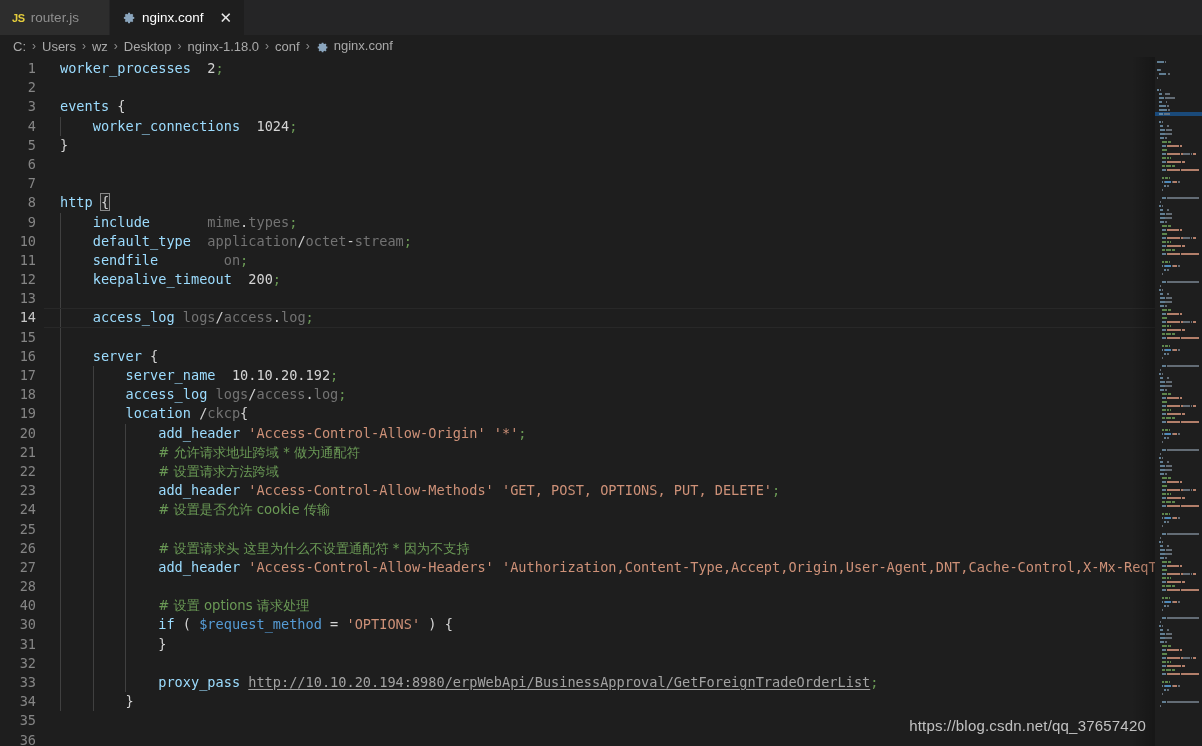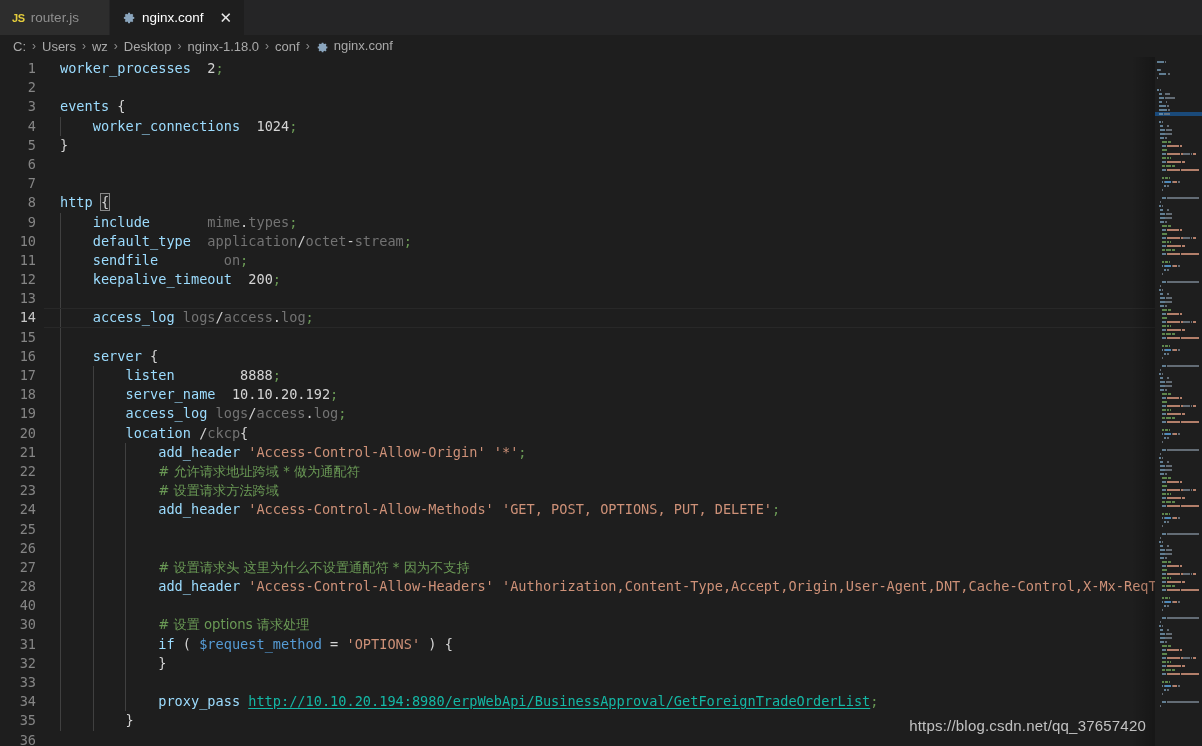--- a/index.html
+++ b/index.html
@@ -126,21 +126,21 @@
     background: #404040;
   }
 
   
   .t-dir   { color: #9cdcfe; }   
   .t-val   { color: #737373; }   
   .t-punct { color: #6a9955; }   
   .t-cmt   { color: #6a9955; }   
   .t-str   { color: #ce9178; }   
   .t-var   { color: #569cd6; }
-  .t-link  { color: #14b8a6; text-decoration: underline; text-underline-offset: 2px; }
+  .t-link  { color: #a3a3a3; text-decoration: underline; text-underline-offset: 2px; }
   .bracket-match {
     outline: 1px solid #888888;
     background: rgba(255,255,255,0.03);
   }
   .cmt-cjk { font-family: "DejaVu Sans", sans-serif; font-size: 13.2px; }
 
   
   .minimap {
     position: absolute;
     top: 0; right: 0;
@@ -281,29 +281,28 @@
       <div class="line"><span></span></div>
       <div class="line"><span><span class="t-dir">http</span> <span class="bracket-match">{</span></span></div>
       <div class="line"><span class="ig" style="left:16px"></span><span>    <span class="t-dir">include</span>       <span class="t-val">mime</span>.<span class="t-val">types</span><span class="t-punct">;</span></span></div>
       <div class="line"><span class="ig" style="left:16px"></span><span>    <span class="t-dir">default_type</span>  <span class="t-val">application</span>/<span class="t-val">octet</span>-<span class="t-val">stream</span><span class="t-punct">;</span></span></div>
       <div class="line"><span class="ig" style="left:16px"></span><span>    <span class="t-dir">sendfile</span>        <span class="t-val">on</span><span class="t-punct">;</span></span></div>
       <div class="line"><span class="ig" style="left:16px"></span><span>    <span class="t-dir">keepalive_timeout</span>  200<span class="t-punct">;</span></span></div>
       <div class="line"><span class="ig" style="left:16px"></span></div>
       <div class="line active-line"><span class="ig" style="left:16px"></span><span>    <span class="t-dir">access_log</span> <span class="t-val">logs</span>/<span class="t-val">access</span>.<span class="t-val">log</span><span class="t-punct">;</span></span></div>
       <div class="line"><span class="ig" style="left:16px"></span><span></span></div>
       <div class="line"><span class="ig" style="left:16px"></span><span>    <span class="t-dir">server</span> {</span></div>
-      <div class="line"><span class="ig" style="left:16px"></span><span class="ig" style="left:48.72px"></span><span>        <span class="t-dir">listen</span>        8888<span class="t-punct">;</span></span></div>
       <div class="line"><span class="ig" style="left:16px"></span><span class="ig" style="left:48.72px"></span><span>        <span class="t-dir">server_name</span>  10.10.20.192<span class="t-punct">;</span></span></div>
       <div class="line"><span class="ig" style="left:16px"></span><span class="ig" style="left:48.72px"></span><span>        <span class="t-dir">access_log</span> <span class="t-val">logs</span>/<span class="t-val">access</span>.<span class="t-val">log</span><span class="t-punct">;</span></span></div>
       <div class="line"><span class="ig" style="left:16px"></span><span class="ig" style="left:48.72px"></span><span>        <span class="t-dir">location</span> /<span class="t-val">ckcp</span>{</span></div>
       <div class="line"><span class="ig" style="left:16px"></span><span class="ig" style="left:48.72px"></span><span class="ig" style="left:81.44px"></span><span>            <span class="t-dir">add_header</span> <span class="t-str">'Access-Control-Allow-Origin'</span> <span class="t-str">'*'</span><span class="t-punct">;</span></span></div>
       <div class="line"><span class="ig" style="left:16px"></span><span class="ig" style="left:48.72px"></span><span class="ig" style="left:81.44px"></span><span>            <span class="t-cmt cmt-cjk"># 允许请求地址跨域 * 做为通配符</span></span></div>
       <div class="line"><span class="ig" style="left:16px"></span><span class="ig" style="left:48.72px"></span><span class="ig" style="left:81.44px"></span><span>            <span class="t-cmt cmt-cjk"># 设置请求方法跨域</span></span></div>
       <div class="line"><span class="ig" style="left:16px"></span><span class="ig" style="left:48.72px"></span><span class="ig" style="left:81.44px"></span><span>            <span class="t-dir">add_header</span> <span class="t-str">'Access-Control-Allow-Methods'</span> <span class="t-str">'GET, POST, OPTIONS, PUT, DELETE'</span><span class="t-punct">;</span></span></div>
-      <div class="line"><span class="ig" style="left:16px"></span><span class="ig" style="left:48.72px"></span><span class="ig" style="left:81.44px"></span></div>
+      <div class="line"><span class="ig" style="left:16px"></span><span class="ig" style="left:48.72px"></span><span class="ig" style="left:81.44px"></span><span>            <span class="t-cmt cmt-cjk"># 设置是否允许 cookie 传输</span></span></div>
       <div class="line"><span class="ig" style="left:16px"></span><span class="ig" style="left:48.72px"></span><span class="ig" style="left:81.44px"></span></div>
       <div class="line"><span class="ig" style="left:16px"></span><span class="ig" style="left:48.72px"></span><span class="ig" style="left:81.44px"></span><span>            <span class="t-cmt cmt-cjk"># 设置请求头 这里为什么不设置通配符 * 因为不支持</span></span></div>
       <div class="line"><span class="ig" style="left:16px"></span><span class="ig" style="left:48.72px"></span><span class="ig" style="left:81.44px"></span><span>            <span class="t-dir">add_header</span> <span class="t-str">'Access-Control-Allow-Headers'</span> <span class="t-str">'Authorization,Content-Type,Accept,Origin,User-Agent,DNT,Cache-Control,X-Mx-ReqToken,X-D</span></span></div>
       <div class="line"><span class="ig" style="left:16px"></span><span class="ig" style="left:48.72px"></span><span class="ig" style="left:81.44px"></span><span></span></div>
       <div class="line"><span class="ig" style="left:16px"></span><span class="ig" style="left:48.72px"></span><span class="ig" style="left:81.44px"></span><span>            <span class="t-cmt cmt-cjk"># 设置 options 请求处理</span></span></div>
       <div class="line"><span class="ig" style="left:16px"></span><span class="ig" style="left:48.72px"></span><span class="ig" style="left:81.44px"></span><span>            <span class="t-dir">if</span> ( <span class="t-var">$request_method</span> = <span class="t-str">'OPTIONS'</span> ) {</span></div>
       <div class="line"><span class="ig" style="left:16px"></span><span class="ig" style="left:48.72px"></span><span class="ig" style="left:81.44px"></span><span>            }</span></div>
       <div class="line"><span class="ig" style="left:16px"></span><span class="ig" style="left:48.72px"></span><span class="ig" style="left:81.44px"></span><span></span></div>
       <div class="line"><span class="ig" style="left:16px"></span><span class="ig" style="left:48.72px"></span><span class="ig" style="left:81.44px"></span><span>            <span class="t-dir">proxy_pass</span> <span class="t-link">http://10.10.20.194:8980/erpWebApi/BusinessApproval/GetForeignTradeOrderList</span><span class="t-punct">;</span></span></div>
       <div class="line"><span class="ig" style="left:16px"></span><span class="ig" style="left:48.72px"></span><span>        }</span></div>

